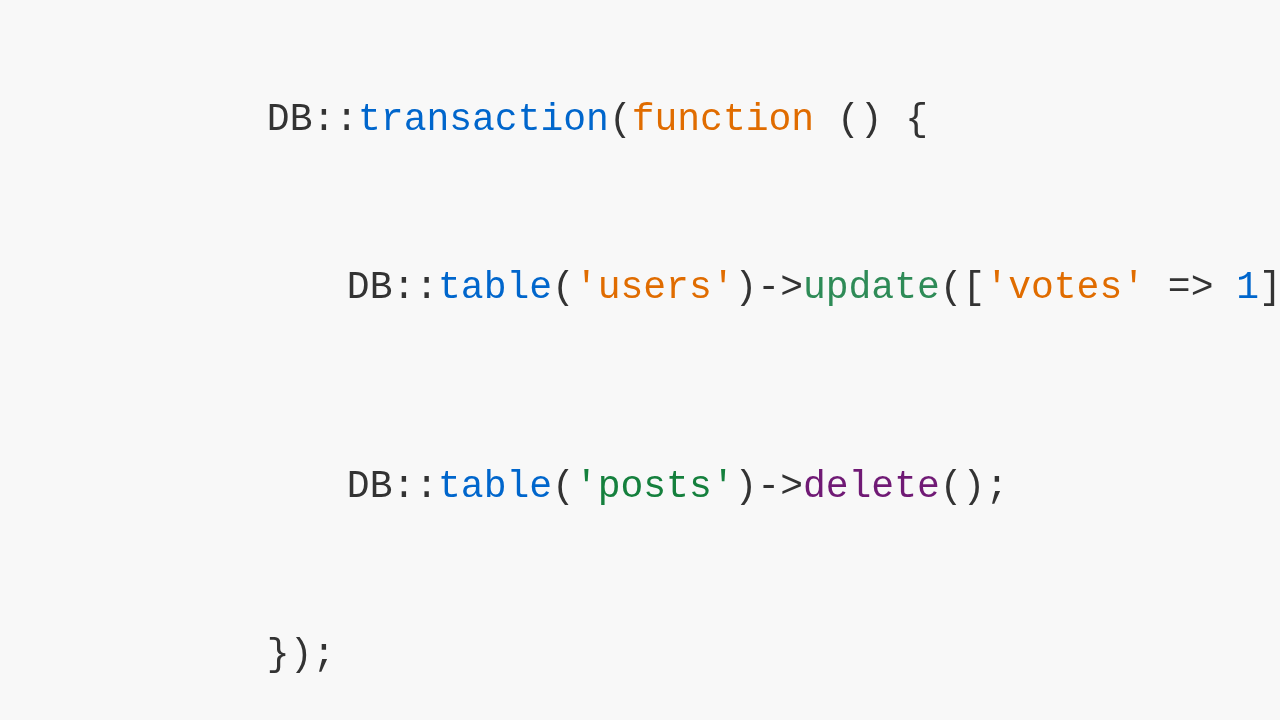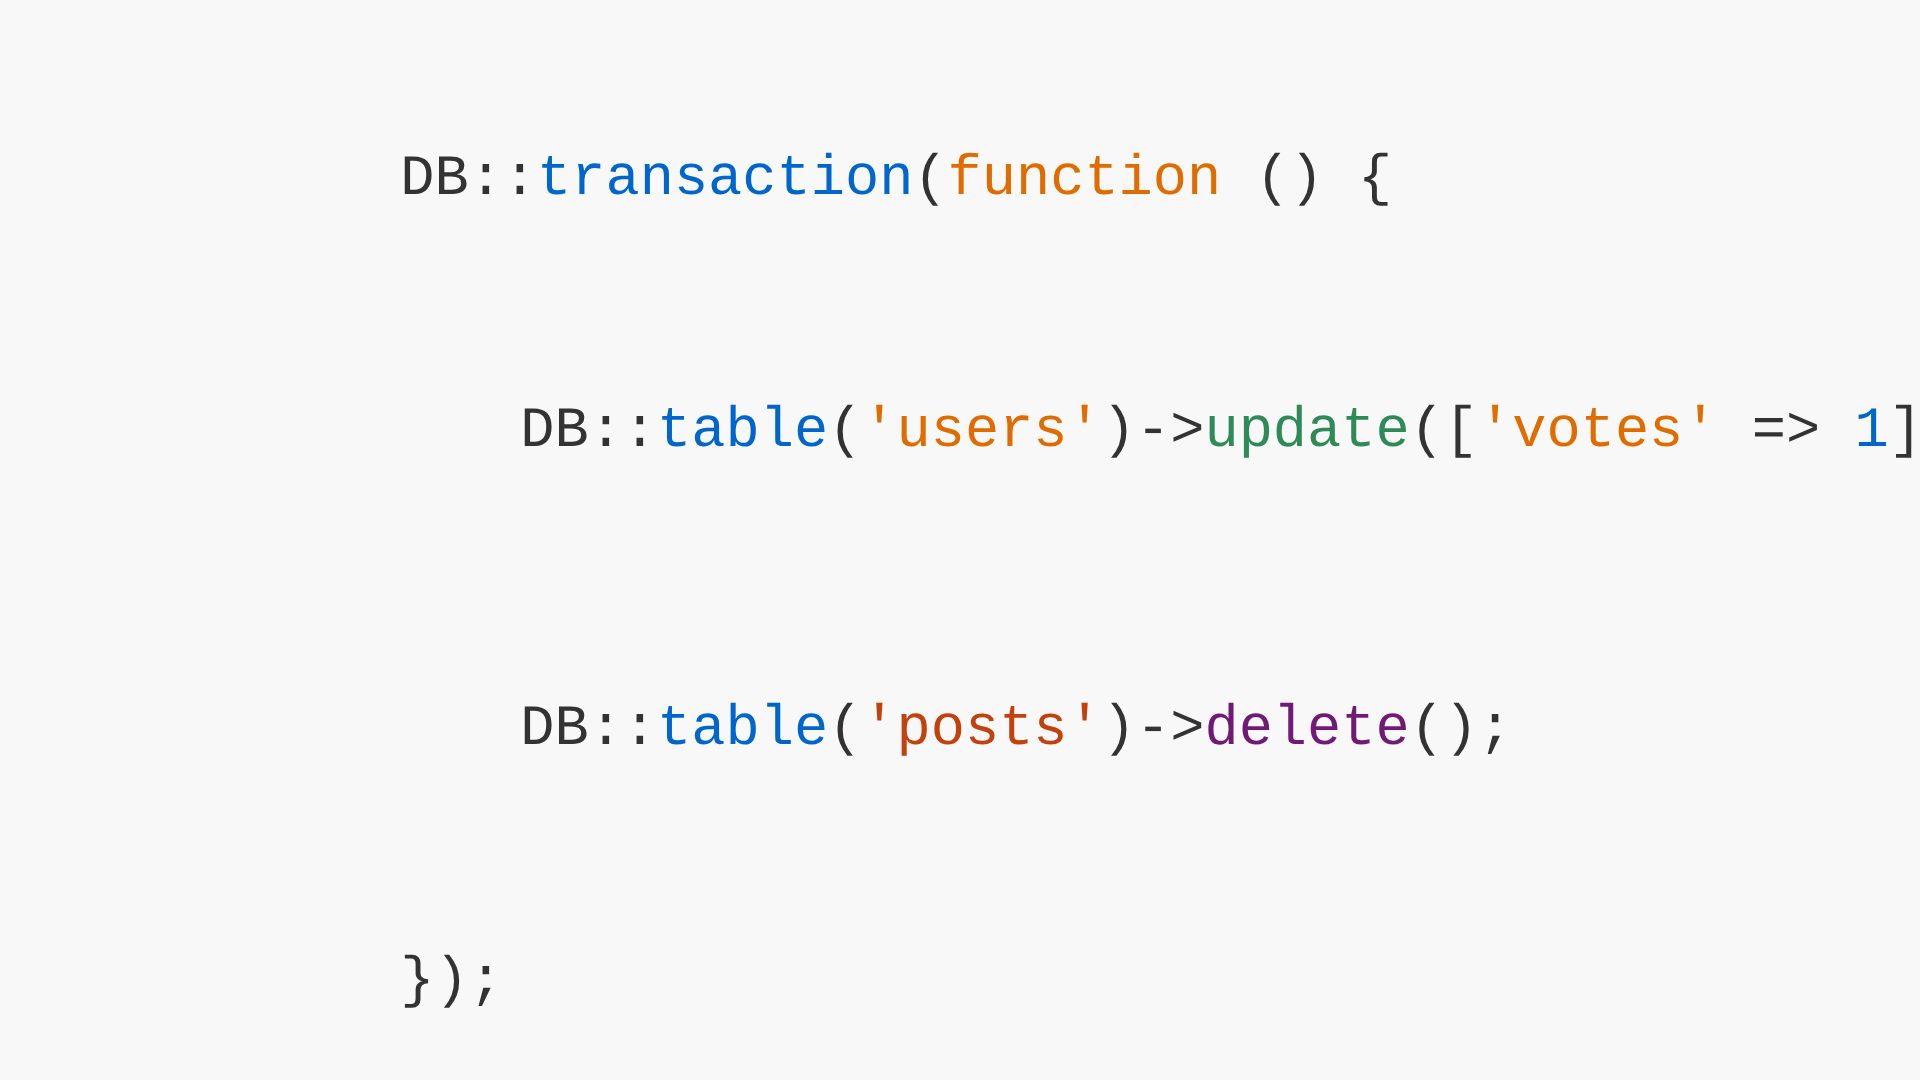--- a/index.html
+++ b/index.html
@@ -54,21 +54,21 @@
 
     <div class="code-line line1">
       <span style="color:#333333;">DB::</span><span style="color:#0066cc;">transaction</span><span style="color:#333333;">(</span><span style="color:#e06c00;">function</span><span style="color:#333333;"> () {</span>
     </div>
 
     <div class="code-line line2">
       <span style="color:#333333;">DB::</span><span style="color:#0066cc;">table</span><span style="color:#333333;">(</span><span style="color:#e06c00;">'users'</span><span style="color:#333333;">)-&gt;</span><span style="color:#2e8b57;">update</span><span style="color:#333333;">([</span><span style="color:#e06c00;">'votes'</span><span style="color:#333333;"> =&gt; </span><span style="color:#0066cc;">1</span><span style="color:#333333;">]);</span>
     </div>
 
     <div class="code-line line3">
-      <span style="color:#333333;">DB::</span><span style="color:#0066cc;">table</span><span style="color:#333333;">(</span><span style="color:#c2410c;">'posts'</span><span style="color:#333333;">)-&gt;</span><span style="color:#701a75;">delete</span><span style="color:#333333;">();</span>
+      <span style="color:#333333;">DB::</span><span style="color:#0066cc;">table</span><span style="color:#333333;">(</span><span style="color:#15803d;">'posts'</span><span style="color:#333333;">)-&gt;</span><span style="color:#701a75;">delete</span><span style="color:#333333;">();</span>
     </div>
 
     <div class="code-line line4">
       <span style="color:#333333;">});</span>
     </div>
 
   </div>
 
 </div>
 

